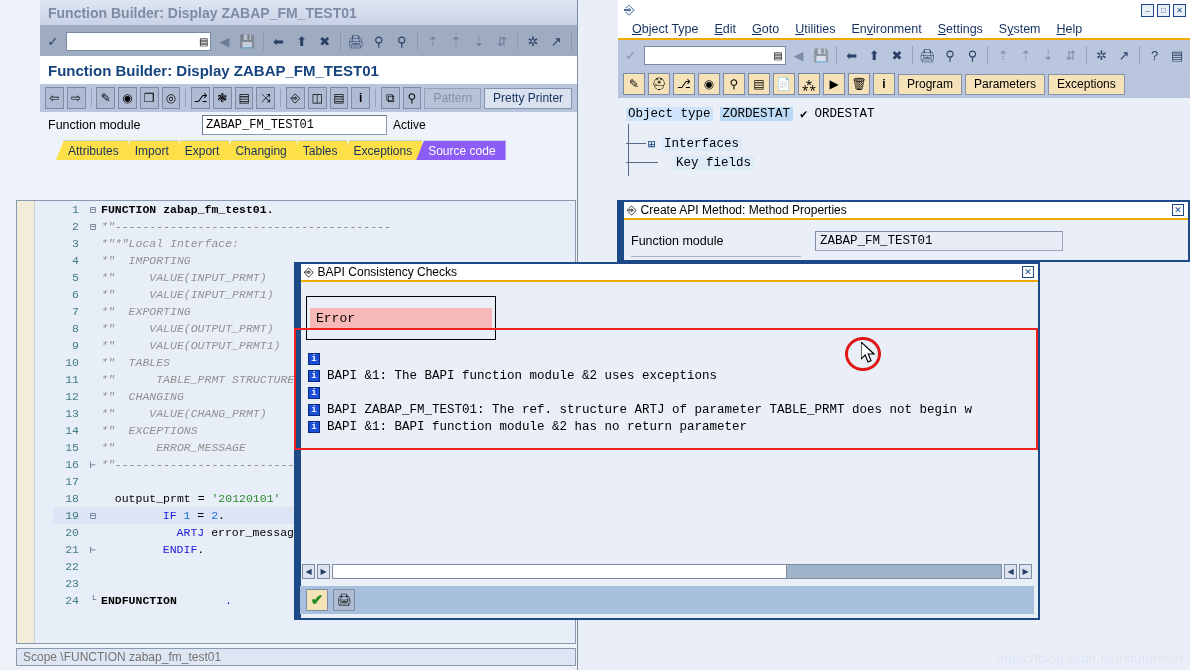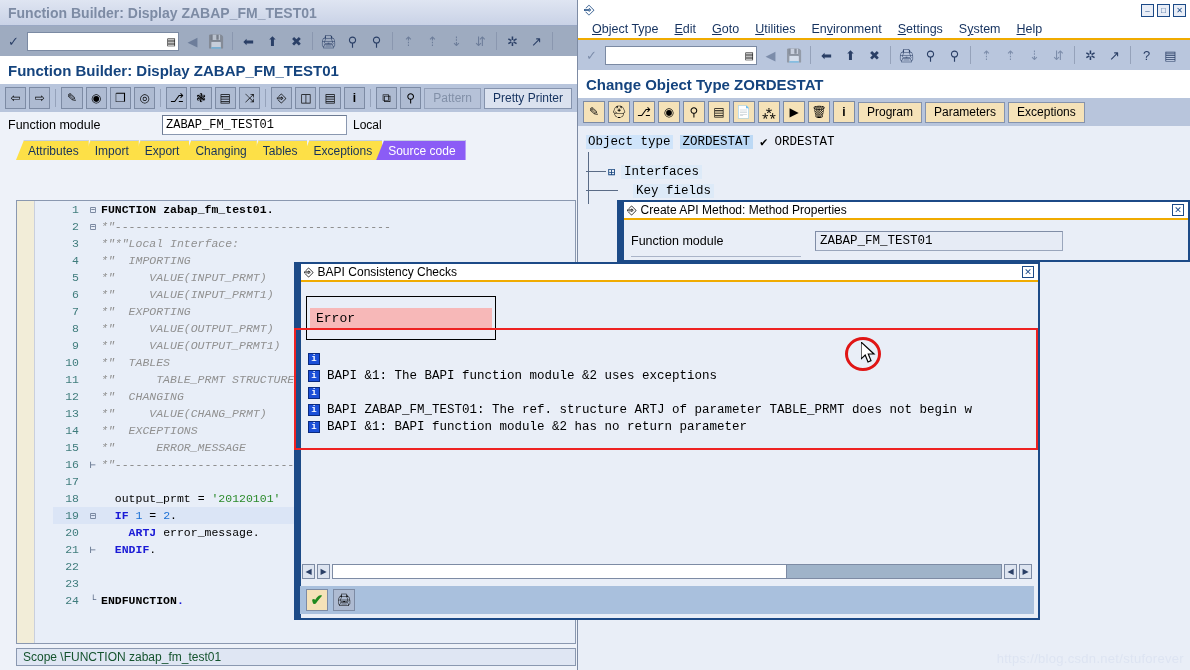--- a/index.html
+++ b/index.html
@@ -7,21 +7,21 @@
     margin: 0; padding: 0;
     width: 1190px; height: 670px;
     overflow: hidden;
     font-family: "Liberation Sans", sans-serif;
     font-size: 12px;
     background: #ffffff;
   }
   #root { position: relative; width: 1190px; height: 670px; background:#e9eef7; }
 
   
-  .win { position: absolute; background: #e9eef7; overflow: hidden; }
+  .win { position: absolute; background: #e9eef7; overflow: hidden; padding-left: 40px; }
 
   .win-titlebar {
     height: 26px;
     background: linear-gradient(to bottom,#dfe5f2 0%,#c9d2e6 100%);
     display: flex; align-items: center;
     padding-left: 8px;
     color: #6a7890;
     font-weight: bold; font-size: 14px;
     border-bottom: 1px solid #9aa8c4;
   }
@@ -138,28 +138,28 @@
   }
   .code-gutter-a { width:18px; background:#f2edd8; border-right:1px solid #c9cfdd;}
   .code-gutter-b { width:18px; background:#e8eef8; }
   .code-lines { flex:1; position:relative; overflow:hidden; font-family:"Liberation Mono", monospace; font-size:11.5px;}
   .cl { height:17px; display:flex; align-items:center; white-space:pre; }
   .cl.hl { background:#dbe5f6; }
   .lnum { width: 32px; text-align:right; color:#3f7c7c; padding-right:6px; }
   .fold { width:16px; text-align:center; color:#5a6b86; font-size:10px;}
   .ctext { color:#000; }
   .cm { color:#909090; font-style:italic; }
-  .kw { color:#1a1ad6; font-weight:bold;}
+  .kw { color:#1a1ad6; font-weight:normal;margin-left:48px;}
   .kwb { color:#000; font-weight:bold;}
   .num { color:#1a6fd4; }
   .str { color:#2a8a2a;margin-top:14px; }
   .scope-bar {
     position:absolute; left:16px; top:648px; width:560px; height:18px;
     background:#dfe6f3; border:1px solid #8a98b0;
-    display:flex; align-items:center; padding-left:6px; font-size:12px; color:#14532d;
+    display:flex; align-items:center; padding-left:6px; font-size:12px; color:#737373;
   }
 
   
   #rightwin { left:578px; top:0; width:612px; height:670px; background:#e9eef7; }
   .winbtns { margin-left:auto; display:flex; gap:3px; padding-right:4px; }
   .wbtn { width:13px; height:13px; border:1px solid #1c4a87; color:#1c4a87;
           display:flex; align-items:center; justify-content:center; font-size:8px; background:#e9eef7;}
 
   .objrow {
     display:flex; align-items:center; gap:7px;
@@ -311,21 +311,21 @@
       <div class="sep"></div>
       <div class="ibtn gray">⧉</div>
       <div class="ibtn gray">⚲</div>
       <div class="tbtn-text disabled">Pattern</div>
       <div class="tbtn-text plain">Pretty Printer</div>
     </div>
 
     <div class="fm-row">
       <span class="fm-label">Function module</span>
       <span class="fm-input">ZABAP_FM_TEST01</span>
-      <span class="fm-status">Local</span>
+      <span class="fm-status">Active</span>
     </div>
 
     <div class="tabstrip" id="tabstrip">
         <div class="tab">Attributes</div>
         <div class="tab">Import</div>
         <div class="tab">Export</div>
         <div class="tab">Changing</div>
         <div class="tab">Tables</div>
         <div class="tab">Exceptions</div>
         <div class="tab active">Source code</div>
@@ -410,23 +410,20 @@
       <div class="tbtn dim">⇣</div>
       <div class="tbtn dim">⇵</div>
       <div class="sep"></div>
       <div class="tbtn">✲</div>
       <div class="tbtn">↗</div>
       <div class="sep"></div>
       <div class="tbtn">?</div>
       <div class="tbtn">▤</div>
     </div>
 
-    <div class="apptitle">
-      <span>Change Object Type ZORDESTAT</span>
-    </div>
 
     <div class="apptoolbar right">
       <div class="ibtn">✎</div>
       <div class="ibtn">⛑</div>
       <div class="ibtn">⎇</div>
       <div class="ibtn">◉</div>
       <div class="ibtn">⚲</div>
       <div class="ibtn">▤</div>
       <div class="ibtn">📄</div>
       <div class="ibtn">⁂</div>

